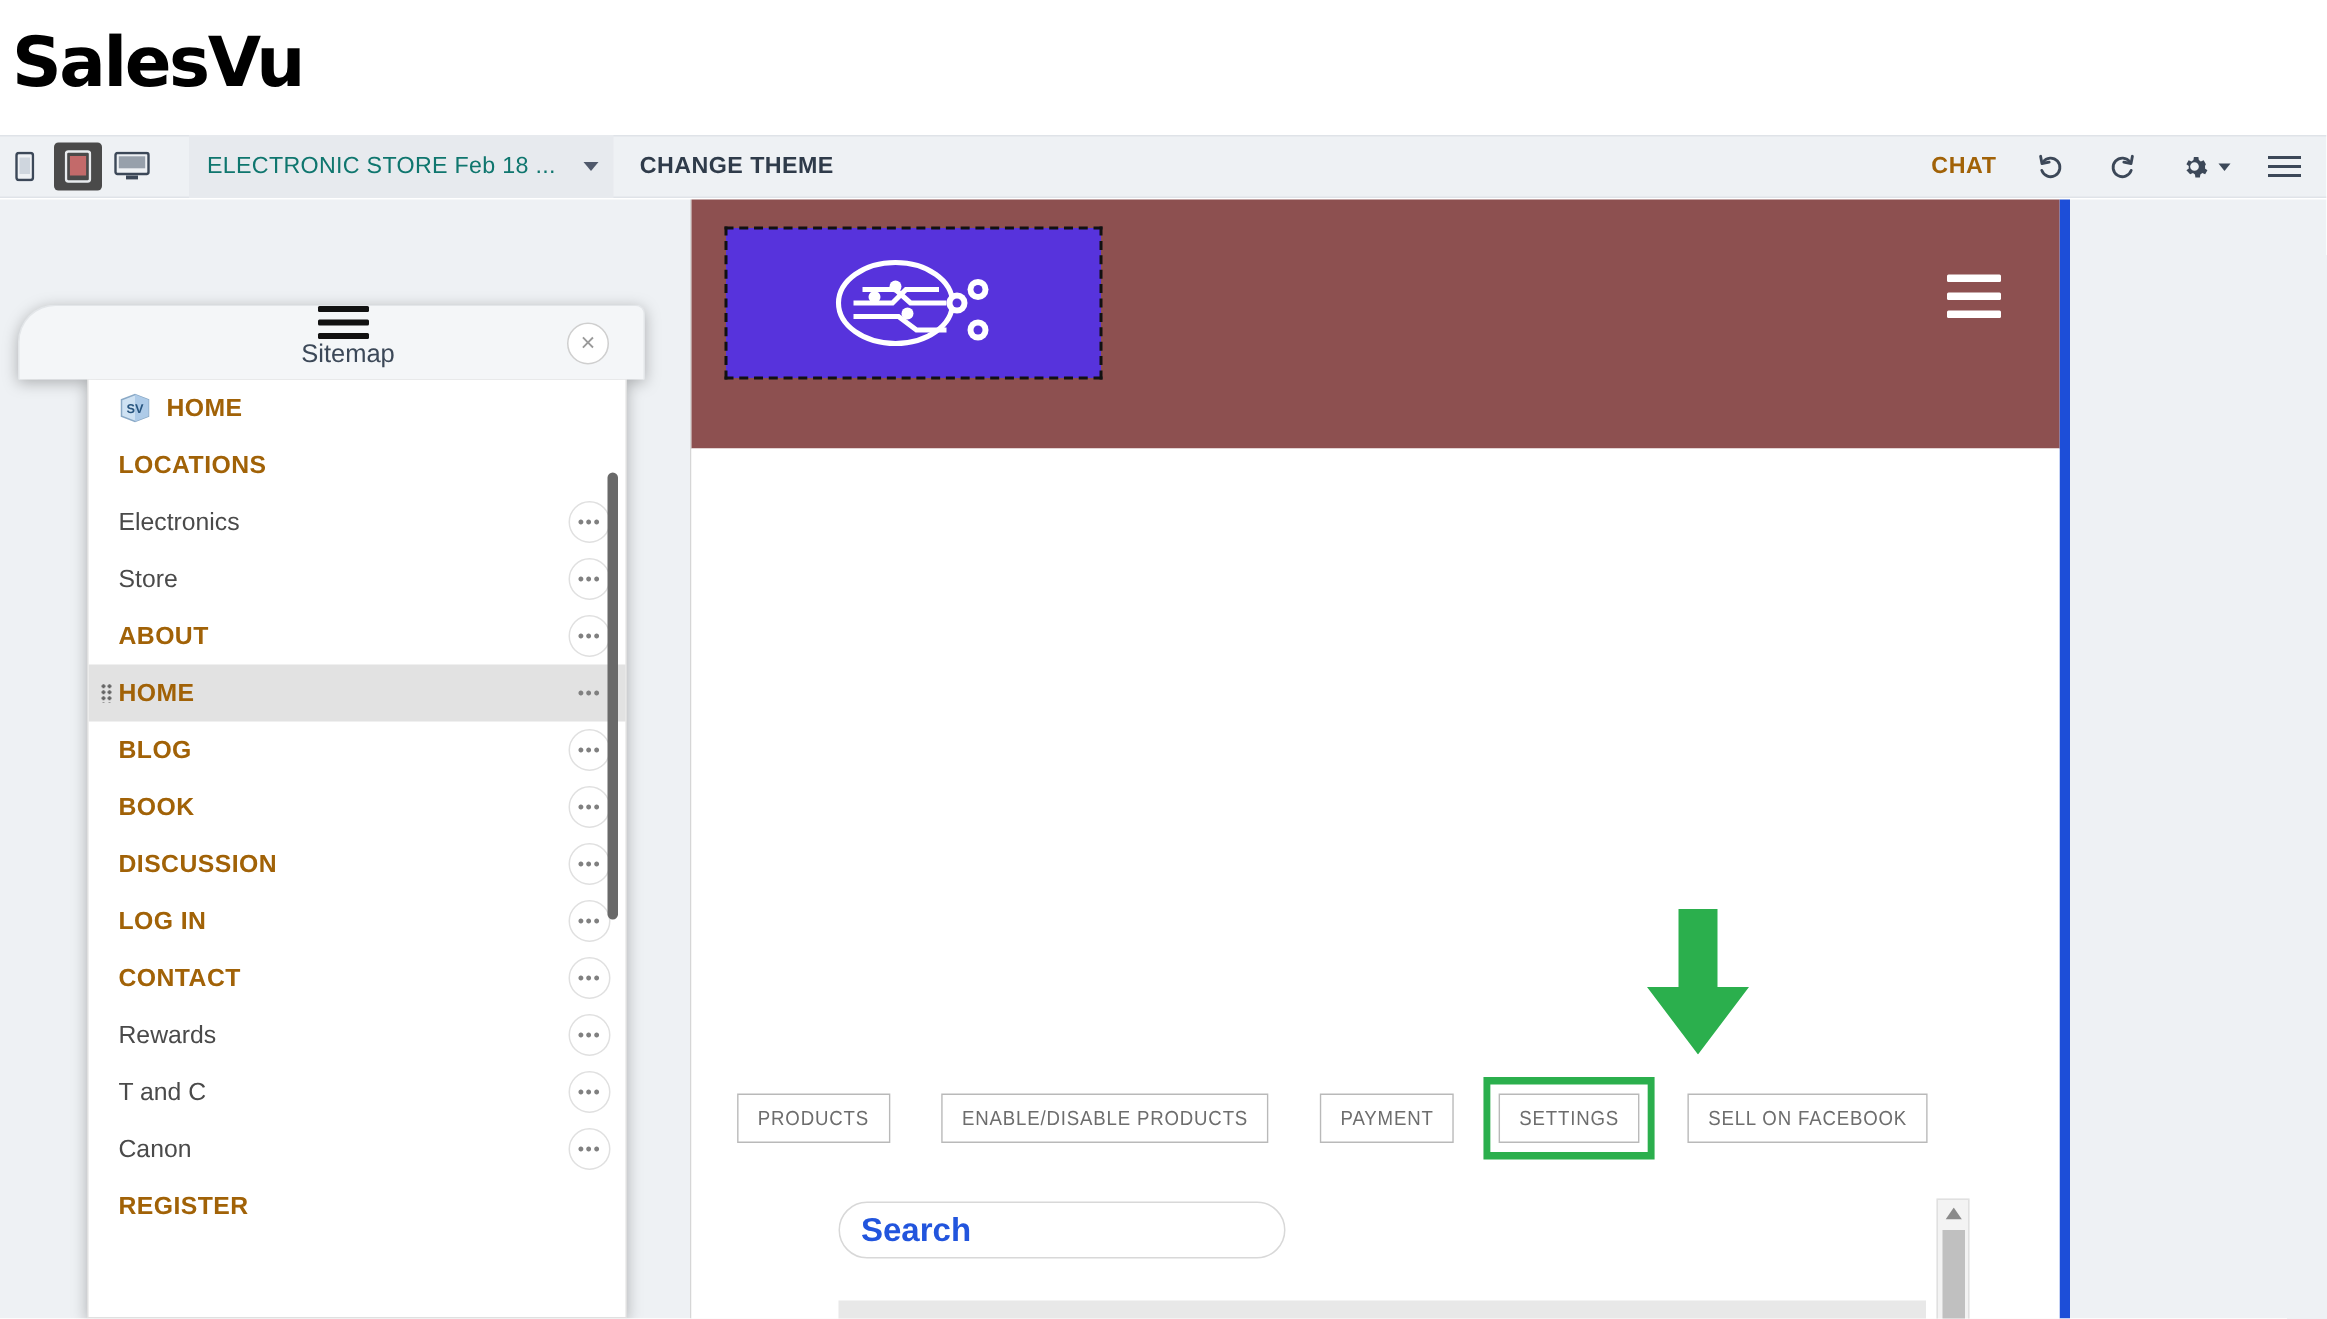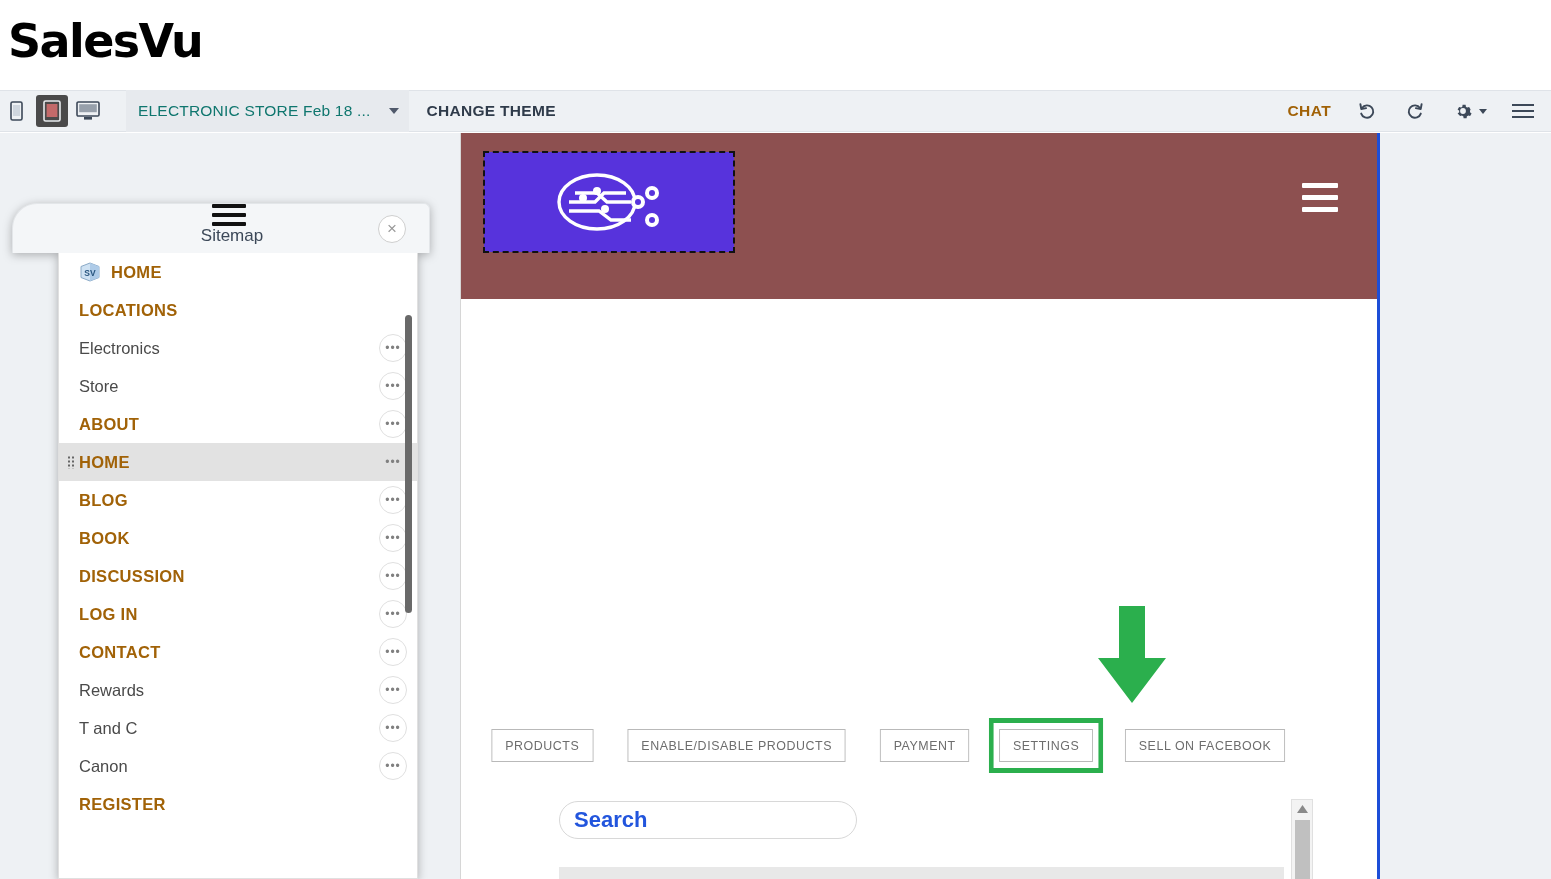--- a/index.html
+++ b/index.html
@@ -52,21 +52,21 @@
   .chat-btn { font-size: 15.5px; font-weight: bold; color: #a16207; letter-spacing: .4px; cursor: pointer; }
   .ico-btn { width: 24px; height: 24px; display: flex; align-items: center; justify-content: center; cursor: pointer; color: #3c4858; }
   .gear-wrap { display: flex; align-items: center; cursor: pointer; }
   .gear-caret { margin-left: 4px; width: 0; height: 0;
     border-left: 4.5px solid transparent; border-right: 4.5px solid transparent; border-top: 5.5px solid #3c4858; }
 
   
   .canvas { position: absolute; left: 0; top: 133px; width: 1551px; height: 746px; background: #eef1f4; }
   .page-frame {
     position: absolute; left: 460px; top: 0; width: 920px; height: 746px;
-    background: #ffffff; border-left: 1px solid #d6d6d6; border-right: 3px solid #1d4ed8;
+    background: #ffffff; border-left: 1px solid #d6d6d6; border-right: 7px solid #1d4ed8;
   }
   .site-banner { position: relative; width: 100%; height: 166px; }
   .logo-box {
     position: absolute; left: 23px; top: 19px; width: 250px; height: 100px;
     outline: 2px dashed #111; outline-offset: -1px;
     display: flex; align-items: center; justify-content: center;
   }
   .site-burger { position: absolute; right: 39px; top: 50px; width: 36px; }
   .site-burger span { display: block; height: 5px; background: #fff; margin-bottom: 7px; border-radius: 1px; }
   .site-burger span:last-child { margin-bottom: 0; }

